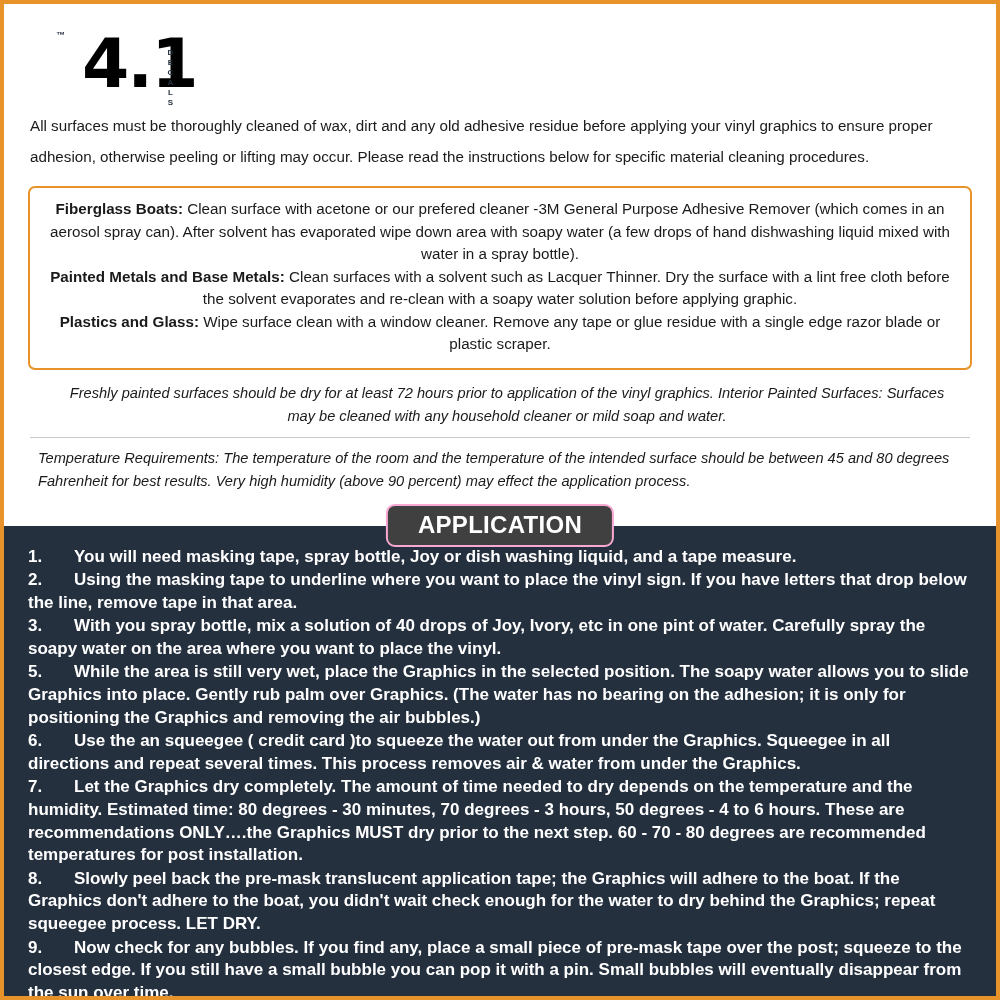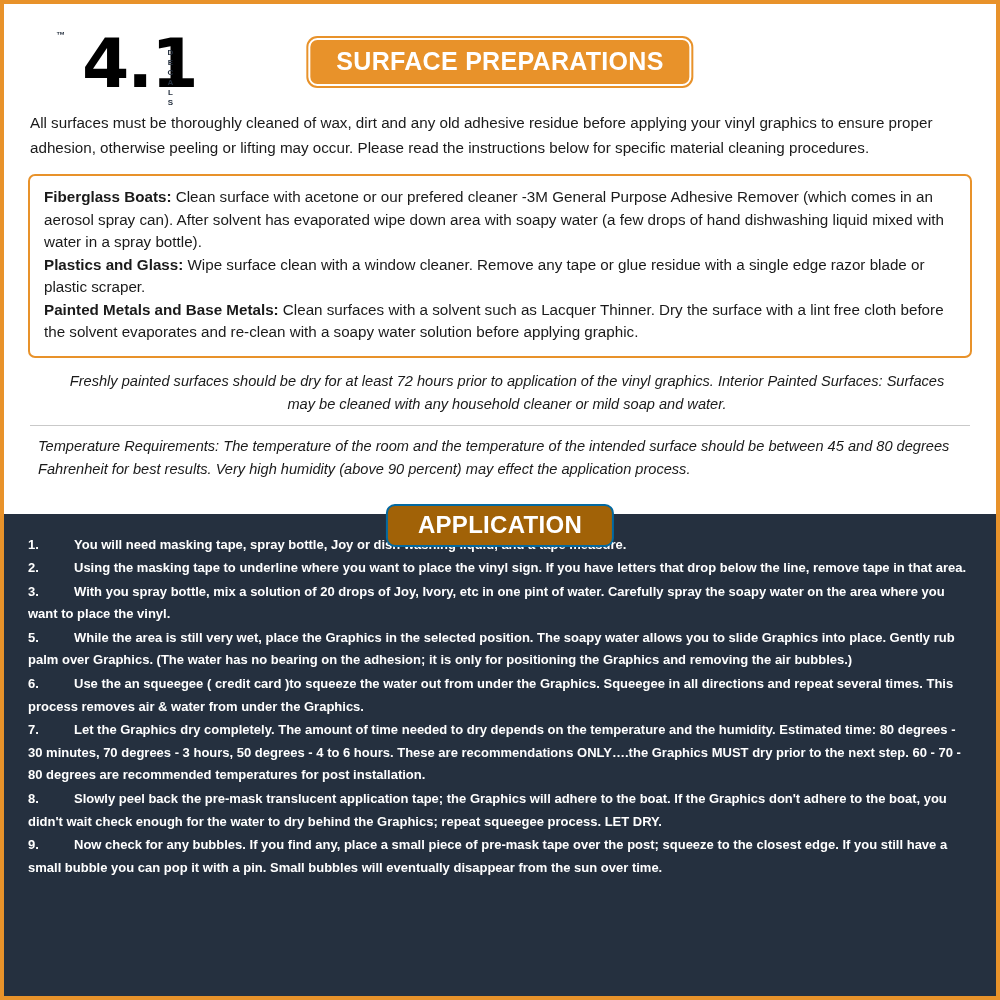--- a/index.html
+++ b/index.html
@@ -91,32 +91,33 @@
     font-size: 25px;
     font-weight: bold;
     letter-spacing: 0.3px;
     font-family: "Liberation Sans", sans-serif;
   }
 
   
   .intro {
     margin: 14px 6px 0 6px;
     font-size: 15.2px;
-    line-height: 25px;
+    line-height: 31px;
     color: #1a1a1a;
   }
 
   
   .materials-box {
     margin: 14px 4px 0 4px;
     border: 2px solid #e8922a;
     border-radius: 7px;
     padding: 10px 14px 12px 14px;
     font-size: 15.2px;
     line-height: 22.5px;
+    text-align: center;
   }
   .materials-box p { margin: 0; }
   .materials-box b { font-weight: bold; }
 
   
   .note {
     margin: 12px 18px 0 32px;
     font-size: 14.6px;
     line-height: 23px;
     font-style: italic;
@@ -136,23 +137,23 @@
 
   
   .app-wrap {
     position: relative;
     margin-top: 11px;
   }
   .app-pill {
     position: absolute;
     left: 50%;
     transform: translateX(-50%);
-    top: 12px;
-    background: #a16207;
-    border: 2px solid #0369a1;
+    top: 0;
+    background: #404040;
+    border: 2px solid #f9a8d4;
     border-radius: 9px;
     padding: 5px 30px 6px 30px;
     z-index: 3;
   }
   .app-pill span {
     color: #ffffff;
     font-size: 24px;
     font-weight: bold;
     letter-spacing: 0.3px;
   }
@@ -162,21 +163,21 @@
     right: -20px;
     top: 22px;
     background: #25303f;
     color: #ffffff;
     padding: 20px 24px 18px 24px;
     box-sizing: border-box;
     min-height: 520px;
   }
   .step {
     display: block;
-    font-size: 13px;
+    font-size: 17px;
     line-height: 22.6px;
     font-weight: bold;
     margin-bottom: 1px;
     color: #ffffff;
   }
   .step .num {
     display: inline-block;
     width: 46px;
   }
 </style>
@@ -185,51 +186,48 @@
 
 <div class="page">
   <div class="inner">
 
     <div class="header">
       <div class="logo">
         <div class="logo-tm">™</div>
         <div class="logo-text">4.1</div>
         <div class="logo-decals">DECALS</div>
       </div>
-      <div class="title-pill">
-        <span>SURFACE PREPARATIONS</span>
-      </div>
     </div>
 
     <div class="intro">All surfaces must be thoroughly cleaned of wax, dirt and any old adhesive residue before applying your vinyl graphics to ensure proper adhesion, otherwise peeling or lifting may occur. Please read the instructions below for specific material cleaning procedures.</div>
 
     <div class="materials-box">
       <p>
         <b>Fiberglass Boats:</b><span> Clean surface with acetone or our prefered cleaner -3M General Purpose Adhesive Remover (which comes in an aerosol spray can). After solvent has evaporated wipe down area with soapy water (a few drops of hand dishwashing liquid mixed with water in a spray bottle).</span>
       </p>
       <p>
-        <b>Plastics and Glass:</b><span> Wipe surface clean with a window cleaner. Remove any tape or glue residue with a single edge razor blade or plastic scraper.</span>
+        <b>Painted Metals and Base Metals:</b><span> Clean surfaces with a solvent such as Lacquer Thinner. Dry the surface with a lint free cloth before the solvent evaporates and re-clean with a soapy water solution before applying graphic.</span>
       </p>
       <p>
-        <b>Painted Metals and Base Metals:</b><span> Clean surfaces with a solvent such as Lacquer Thinner. Dry the surface with a lint free cloth before the solvent evaporates and re-clean with a soapy water solution before applying graphic.</span>
+        <b>Plastics and Glass:</b><span> Wipe surface clean with a window cleaner. Remove any tape or glue residue with a single edge razor blade or plastic scraper.</span>
       </p>
     </div>
 
     <div class="note">Freshly painted surfaces should be dry for at least 72 hours prior to application of the vinyl graphics. Interior Painted Surfaces: Surfaces may be cleaned with any household cleaner or mild soap and water.</div>
     <div class="divider"></div>
     <div class="note2">Temperature Requirements: The temperature of the room and the temperature of the intended surface should be between 45 and 80 degrees Fahrenheit for best results. Very high humidity (above 90 percent) may effect the application process.</div>
 
     <div class="app-wrap">
       <div class="app-pill">
         <span>APPLICATION</span>
       </div>
       <div class="app-panel">
         <div class="step"><span class="num">1.</span><span>You will need masking tape, spray bottle, Joy or dish washing liquid, and a tape measure.</span></div>
         <div class="step"><span class="num">2.</span><span>Using the masking tape to underline where you want to place the vinyl sign. If you have letters that drop below the line, remove tape in that area.</span></div>
-        <div class="step"><span class="num">3.</span><span>With you spray bottle, mix a solution of 20 drops of Joy, Ivory, etc in one pint of water. Carefully spray the soapy water on the area where you want to place the vinyl.</span></div>
+        <div class="step"><span class="num">3.</span><span>With you spray bottle, mix a solution of 40 drops of Joy, Ivory, etc in one pint of water. Carefully spray the soapy water on the area where you want to place the vinyl.</span></div>
         <div class="step"><span class="num">5.</span><span>While the area is still very wet, place the Graphics in the selected position. The soapy water allows you to slide Graphics into place. Gently rub palm over Graphics. (The water has no bearing on the adhesion; it is only for positioning the Graphics and removing the air bubbles.)</span></div>
         <div class="step"><span class="num">6.</span><span>Use the an squeegee ( credit card )to squeeze the water out from under the Graphics. Squeegee in all directions and repeat several times. This process removes air &amp; water from under the Graphics.</span></div>
         <div class="step"><span class="num">7.</span><span>Let the Graphics dry completely. The amount of time needed to dry depends on the temperature and the humidity. Estimated time: 80 degrees - 30 minutes, 70 degrees - 3 hours, 50 degrees - 4 to 6 hours. These are recommendations ONLY….the Graphics MUST dry prior to the next step. 60 - 70 - 80 degrees are recommended temperatures for post installation.</span></div>
         <div class="step"><span class="num">8.</span><span>Slowly peel back the pre-mask translucent application tape; the Graphics will adhere to the boat. If the Graphics don't adhere to the boat, you didn't wait check enough for the water to dry behind the Graphics; repeat squeegee process. LET DRY.</span></div>
         <div class="step"><span class="num">9.</span><span>Now check for any bubbles. If you find any, place a small piece of pre-mask tape over the post; squeeze to the closest edge. If you still have a small bubble you can pop it with a pin. Small bubbles will eventually disappear from the sun over time.</span></div>
       </div>
     </div>
 
   </div>
 </div>

